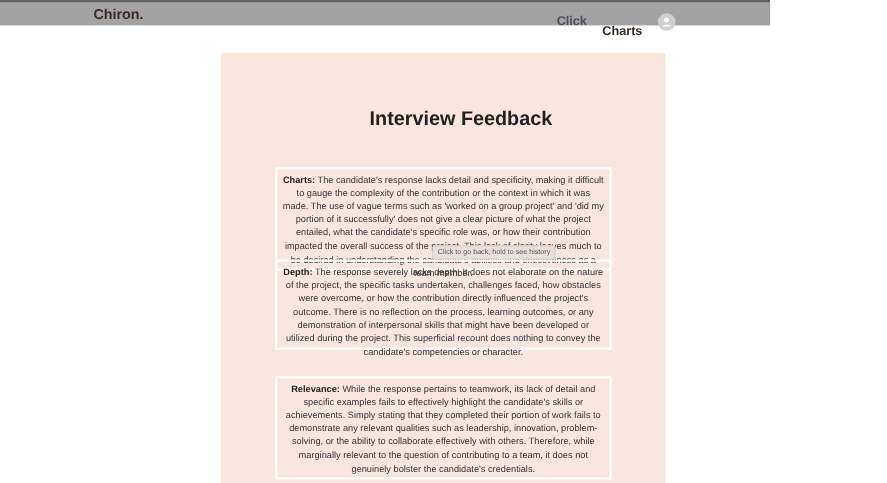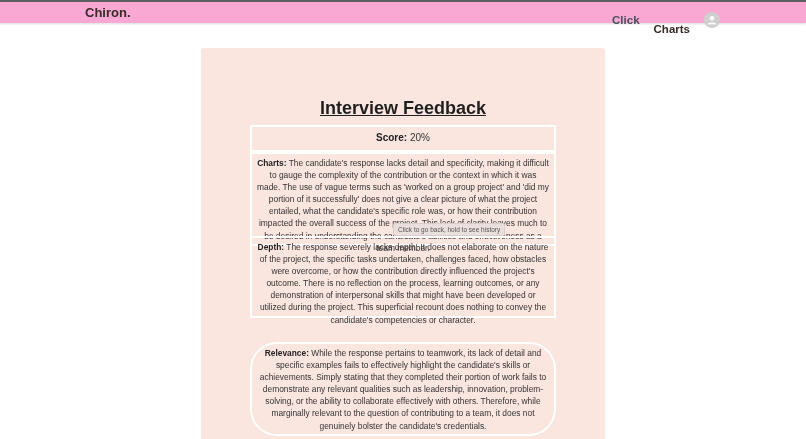--- a/index.html
+++ b/index.html
@@ -3,22 +3,22 @@
 <meta charset="utf-8">
 <style>
   * { box-sizing: border-box; margin: 0; padding: 0; }
   html, body {
     width: 806px; height: 439px; overflow: hidden;
     background: #ffffff;
     font-family: "Liberation Sans", sans-serif;
     color: #2b2b2b;
   }
   .topbar {
-    position: absolute; left: 0; top: 0; width: 806px; height: 23px;
-    background: #f9a8d4;
+    position: absolute; left: 0; top: 0; width: 700px; height: 23px;
+    background: #a3a3a3;
     border-top: 2px solid #5e5e5e;
     box-shadow: 0 1px 2px rgba(0,0,0,0.15);
     text-align: right;
   }
   .brand {
     position: absolute; left: 85px; top: 3px;
     font-size: 13px; font-weight: bold; color: #3a2a26;
   }
   .nav {
     position: absolute; right: 86px; top: 2px;
@@ -34,36 +34,36 @@
     background: #cfcfcf; position: relative; overflow: hidden; cursor: pointer;
   }
   .avatar svg { position: absolute; left: 0; top: 0; }
 
   .card {
     position: absolute; left: 201px; top: 48px; width: 404px; height: 400px;
     background: #fae5df;
     border-radius: 3px;
   }
   .title {
-    position: absolute; left: 0; top: 50px; width: 404px; text-align: center;
-    font-size: 18px; font-weight: bold; color: #1f1f1f; text-decoration: underline;
+    position: absolute; left: 16px; top: 50px; width: 404px; text-align: center;
+    font-size: 18px; font-weight: bold; color: #1f1f1f;
   }
   .box {
     position: absolute; left: 49px; width: 306px;
     border: 2px solid #ffffff;
     text-align: center;
     font-size: 8.4px; line-height: 12.1px; color: #333;
     padding: 3px 5px;
   }
   .box b { color: #222; }
   .score-box { top: 77px; height: 27px; font-size: 10px; line-height: 18px; padding: 2px 4px; }
   .score-box b { font-weight: bold; }
   .clarity-box { top: 104px; height: 94px; }
   .depth-box { top: 188px; height: 82px; }
-  .relevance-box { top: 294px; height: 94px; border-radius: 27px; }
+  .relevance-box { top: 294px; height: 94px; }
 
   .tooltip {
     position: absolute; left: 393px; top: 223px;
     background: #e9e0dd; color: #555;
     font-size: 6.5px; padding: 2px 4px;
     border: 1px solid #d7cdca; border-radius: 2px;
     white-space: nowrap;
   }
 </style>
 </head>
@@ -79,24 +79,20 @@
         <circle cx="8" cy="6.2" r="2.3" fill="#ffffff"></circle>
         <path d="M3.8 12.2 C4.3 9.8 11.7 9.8 12.2 12.2 Z" fill="#ffffff"></path>
       </svg>
     </div>
   </div>
 </div>
 
 <div class="card">
   <h1 class="title">Interview Feedback</h1>
 
-  <div class="box score-box">
-    <b>Score:</b>
-    <span>20%</span>
-  </div>
 
   <div class="box clarity-box">
     <b>Charts:</b>
     <span>The candidate's response lacks detail and specificity, making it difficult to gauge the complexity of the contribution or the context in which it was made. The use of vague terms such as 'worked on a group project' and 'did my portion of it successfully' does not give a clear picture of what the project entailed, what the candidate's specific role was, or how their contribution impacted the overall success of the project. This lack of clarity leaves much to be desired in understanding the candidate's abilities and effectiveness as a team member.</span>
   </div>
 
   <div class="box depth-box">
     <b>Depth:</b>
     <span>The response severely lacks depth. It does not elaborate on the nature of the project, the specific tasks undertaken, challenges faced, how obstacles were overcome, or how the contribution directly influenced the project's outcome. There is no reflection on the process, learning outcomes, or any demonstration of interpersonal skills that might have been developed or utilized during the project. This superficial recount does nothing to convey the candidate's competencies or character.</span>
   </div>

